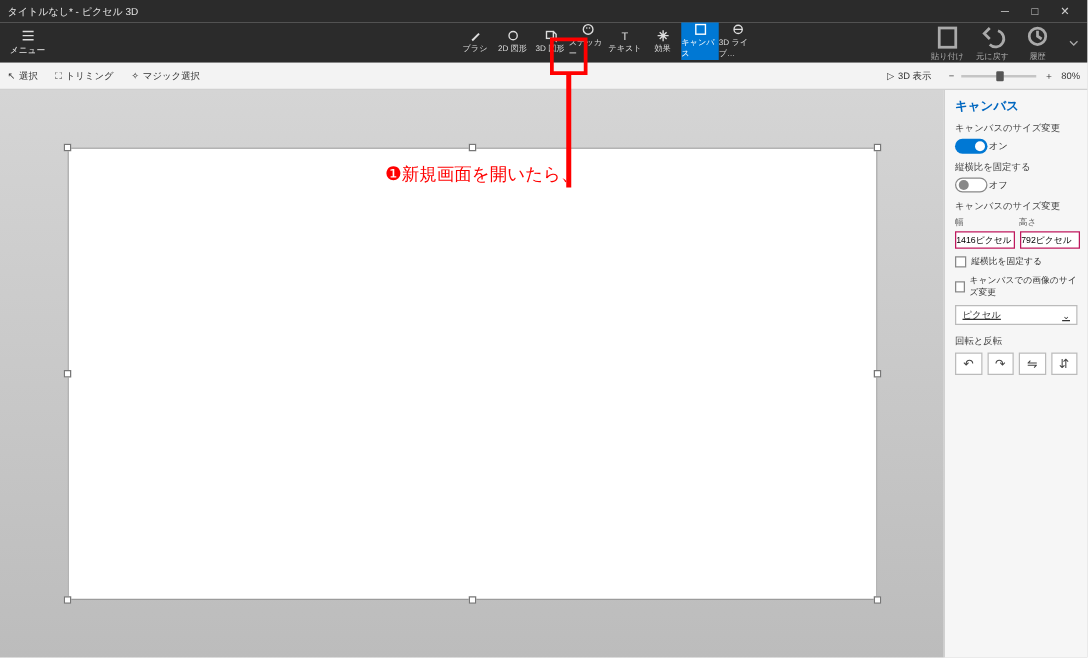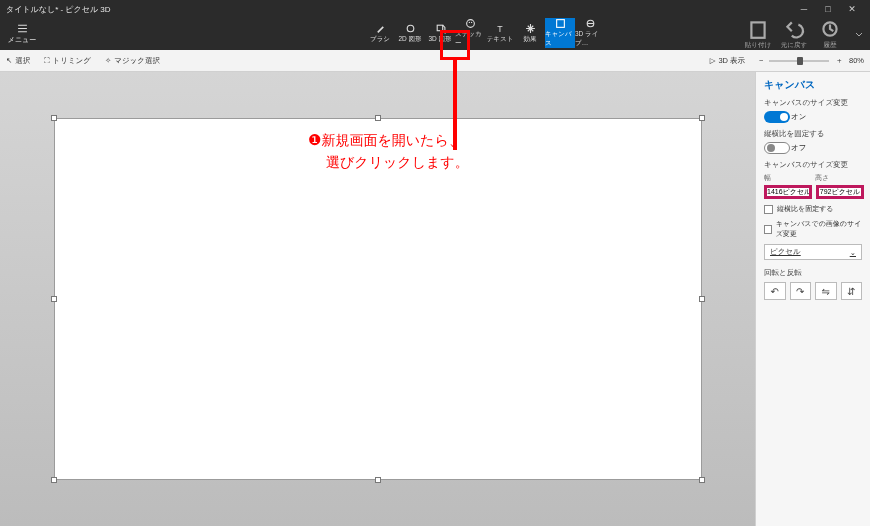--- a/index.html
+++ b/index.html
@@ -43,21 +43,21 @@
   .panel h3 { font-size: 10px; color: #0067c0; font-weight: 600; margin-bottom: 6px; }
   .panel .sect-lbl { font-size: 7.5px; color: #444; margin: 6px 0 3px; }
   .toggle { width: 26px; height: 12px; border-radius: 6px; position: relative; display: inline-block; vertical-align: middle; }
   .toggle.on { background: #0078d4; }
   .toggle.off { background: #fff; border: 1px solid #888; }
   .toggle .knob { position: absolute; width: 8px; height: 8px; border-radius: 50%; top: 2px; }
   .toggle.on .knob { right: 2px; background: #fff; }
   .toggle.off .knob { left: 2px; top:1px; background: #888; }
   .toggle-row { display: flex; align-items: center; gap: 1px; font-size: 7.5px; }
   .dim-row { display: flex; gap: 4px; margin-top: 2px; }
-  .dim-row input { width: 48px; height: 14px; font-size: 7px; border: 3px solid #be185d; background:#fff; text-align:center; }
+  .dim-row input { width: 48px; height: 14px; font-size: 7px; border: 1px solid #be185d; background:#fff; text-align:left; }
   .dim-head { display:flex; gap:4px; font-size:7px; color:#666; }
   .dim-head span { width:48px; }
   .chk-row { display:flex; align-items:center; gap:4px; font-size:7px; margin-top:5px; }
   .chk { width:9px; height:9px; border:1px solid #888; background:#fff; }
   .unit-sel { margin-top:5px; height:16px; border:1px solid #bbb; background:#fff; display:flex; align-items:center; justify-content:space-between; padding:0 5px; font-size:7.5px;text-decoration:underline; }
   .rot-row { display:flex; gap:4px; margin-top:4px; }
   .rot-btn { width:22px; height:18px; border:1px solid #bbb; background:#fff; display:flex; align-items:center; justify-content:center; font-size:10px; color:#444; }
 
   
   .callout { position:absolute; top:30px; left:440px; width:30px; height:30px; border:3px solid #ff0000; z-index:50; pointer-events:none; }
@@ -258,14 +258,13 @@
     <div class="rot-btn">↷</div>
     <div class="rot-btn">⇋</div>
     <div class="rot-btn">⇵</div>
   </div>
 </div>
 
 <div class="callout"></div>
 <div class="callout-line"></div>
 <div class="anno">
   <span class="num">❶</span><span>新規画面を開いたら、</span><br>
-  <span class="l3">選びクリックします。</span>
 </div>
 
 </body></html>

